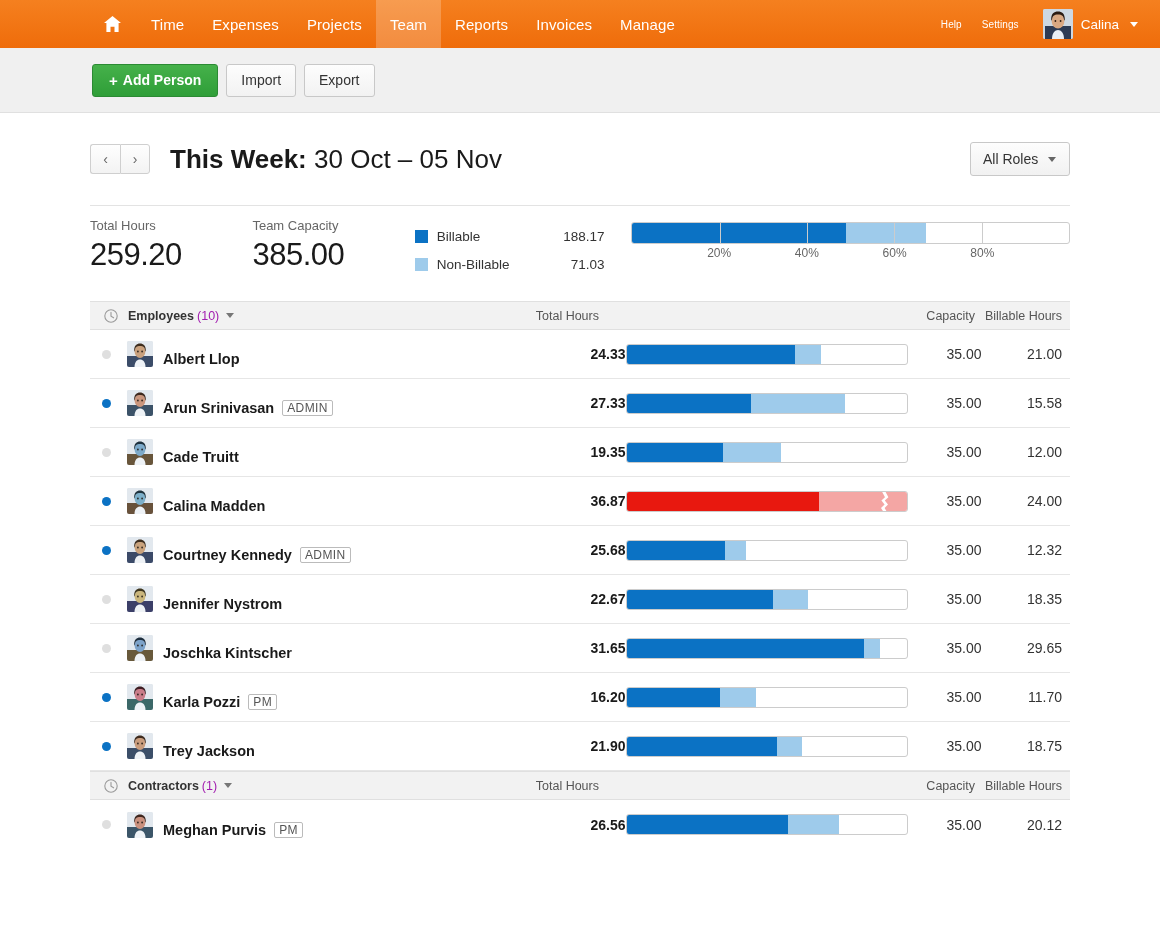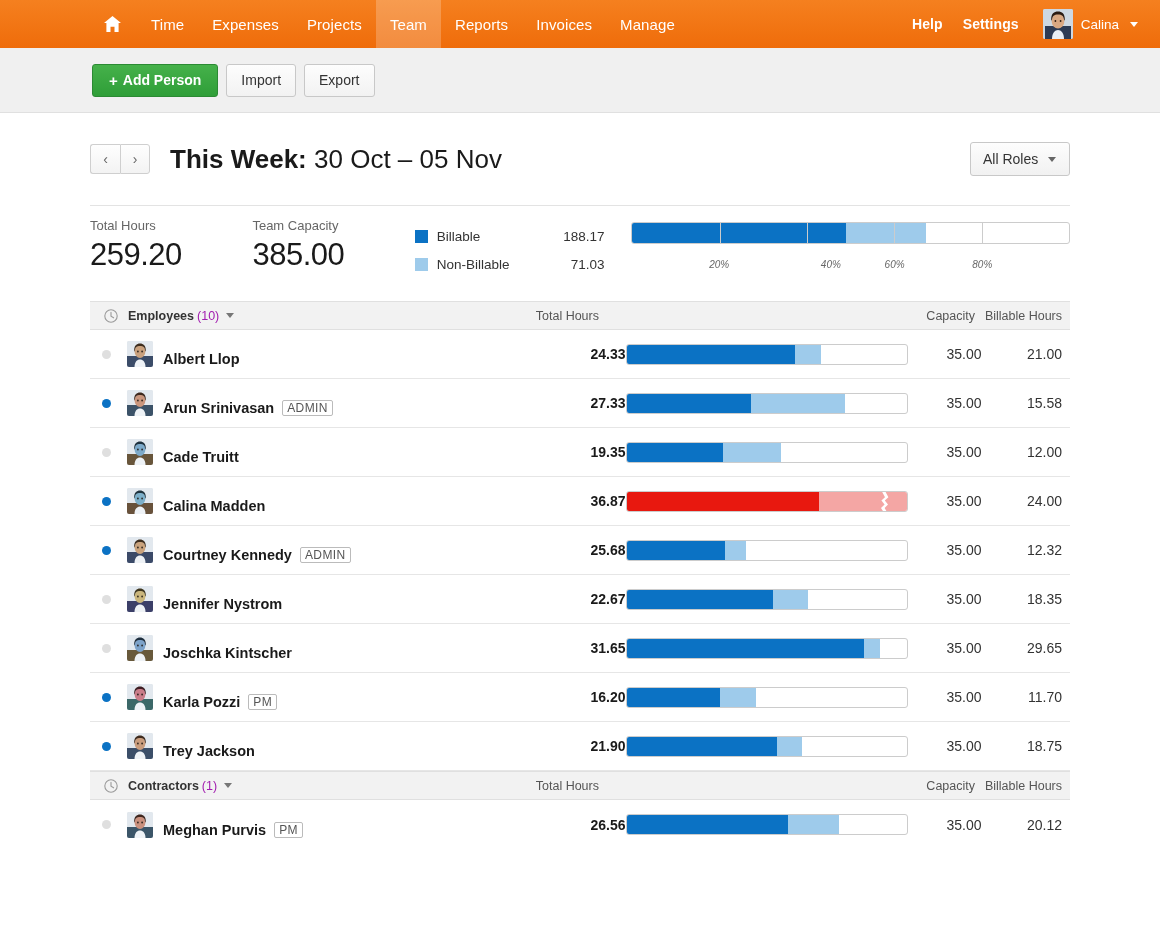--- a/index.html
+++ b/index.html
@@ -22,21 +22,21 @@
     color: #ffffff; font-size: 15px; letter-spacing: .1px;
     text-decoration: none; white-space: nowrap;
   }
   .nav-item.active { background: rgba(255,255,255,0.22); }
   .nav-home { padding: 0 16px; }
   .home-icon { width: 17px; height: 16px; display: block; }
   .nav-right {
     margin-left: auto; display: flex; align-items: center;
     padding-right: 22px; gap: 0px;
   }
-  .nav-right .nav-item { font-size: 14px; padding: 0 10px; font-weight: bold; }
+  .nav-right .nav-item { font-size: 10px; padding: 0 10px; }
   .user-chip { display: flex; align-items: center; padding-left: 14px; gap: 8px; cursor: pointer; }
   .avatar-nav {
     width: 30px; height: 30px; border-radius: 2px; overflow: hidden;
     background: #c9d3dd; display: block; position: relative;
   }
   .user-name { color: #fff; font-size: 13.5px; }
   .caret { display: inline-block; width: 0; height: 0;
     border-left: 4px solid transparent; border-right: 4px solid transparent;
     border-top: 5px solid #ffffff; margin-left: 3px; }
 
@@ -100,22 +100,22 @@
   .legend-value { margin-left: auto; font-size: 13.5px; color: #333; }
   .cap-wrap { width: 451px; margin-left: 27px; padding-top: 4px; }
   .cap-bar {
     position: relative; height: 22px; border: 1px solid #ccc;
     border-radius: 3px; background: #fff; overflow: hidden;
   }
   .cap-fill { position: absolute; top: 0; bottom: 0; left: 0; }
   .cap-tickline { position: absolute; top: 0; bottom: 0; width: 1px; background: #ccc; }
   .cap-ticks { position: relative; height: 20px; }
   .cap-tick-lbl {
-    position: absolute; top: 15px; transform: translateX(-50%);
-    font-size: 10px; color: #666; font-style: italic;
+    position: absolute; top: 2px; transform: translateX(-50%);
+    font-size: 12px; color: #666;
   }
 
   
   .group-head {
     height: 29px; background: #f2f2f2; border-top: 1px solid #e0e0e0;
     border-bottom: 1px solid #e0e0e0;
     display: flex; align-items: center; font-size: 12.5px; color: #555;
   }
   .gh-icon { width: 14px; height: 14px; margin: 0 10px 0 14px; flex: 0 0 auto; }
   .gh-title { font-weight: bold; color: #333; }
@@ -257,21 +257,21 @@
       <div class="cap-bar" id="cap-bar">
           <div class="cap-fill" style="width: 48.9%; background: rgb(11, 114, 196);"></div>
           <div class="cap-fill" style="left: 48.9%; width: 18.4%; background: rgb(158, 203, 235);"></div>
           <div class="cap-tickline" style="left: 20%;"></div>
           <div class="cap-tickline" style="left: 40%;"></div>
           <div class="cap-tickline" style="left: 60%;"></div>
           <div class="cap-tickline" style="left: 80%;"></div>
         </div>
       <div class="cap-ticks" id="cap-ticks">
           <div class="cap-tick-lbl" style="left: 20%;">20%</div>
-          <div class="cap-tick-lbl" style="left: 40%; margin-left: 24px;">40%</div>
+          <div class="cap-tick-lbl" style="left: 40%;">40%</div>
           <div class="cap-tick-lbl" style="left: 60%;">60%</div>
           <div class="cap-tick-lbl" style="left: 80%;">80%</div>
         </div>
     </div>
   </div>
 
   <div id="table-root">
       <div class="group-head">
         <span class="gh-icon"><svg viewBox="0 0 14 14" width="14" height="14">
             <circle cx="7" cy="7" r="6.2" fill="none" stroke="#9a9a9a" stroke-width="1.1"></circle>

